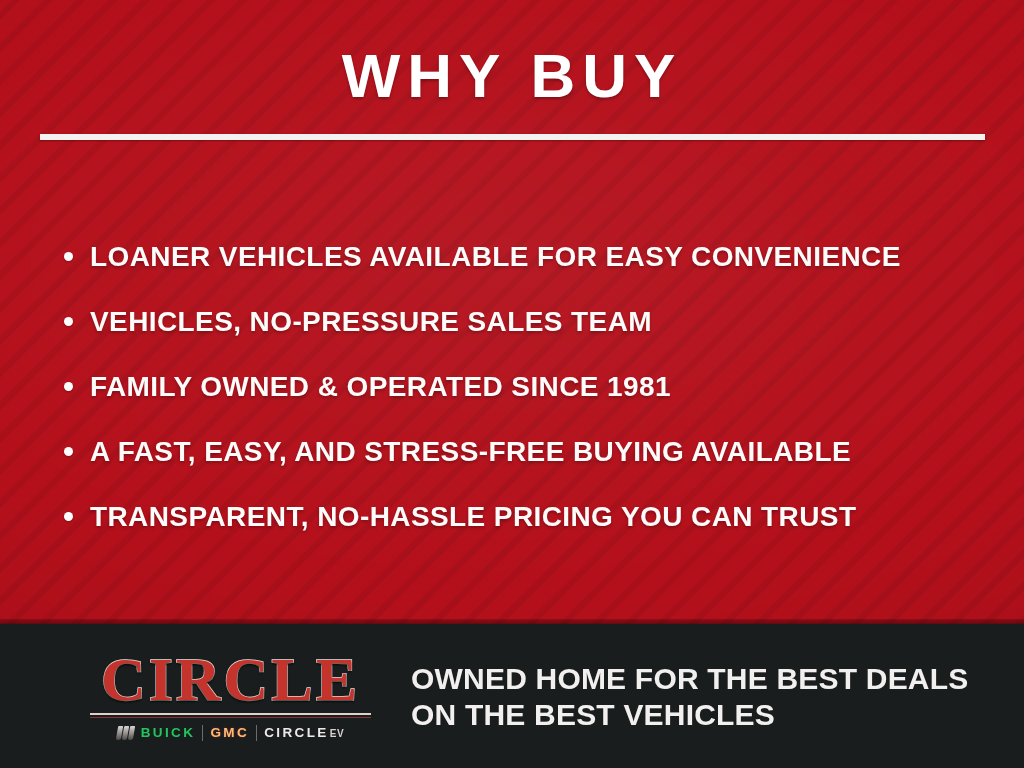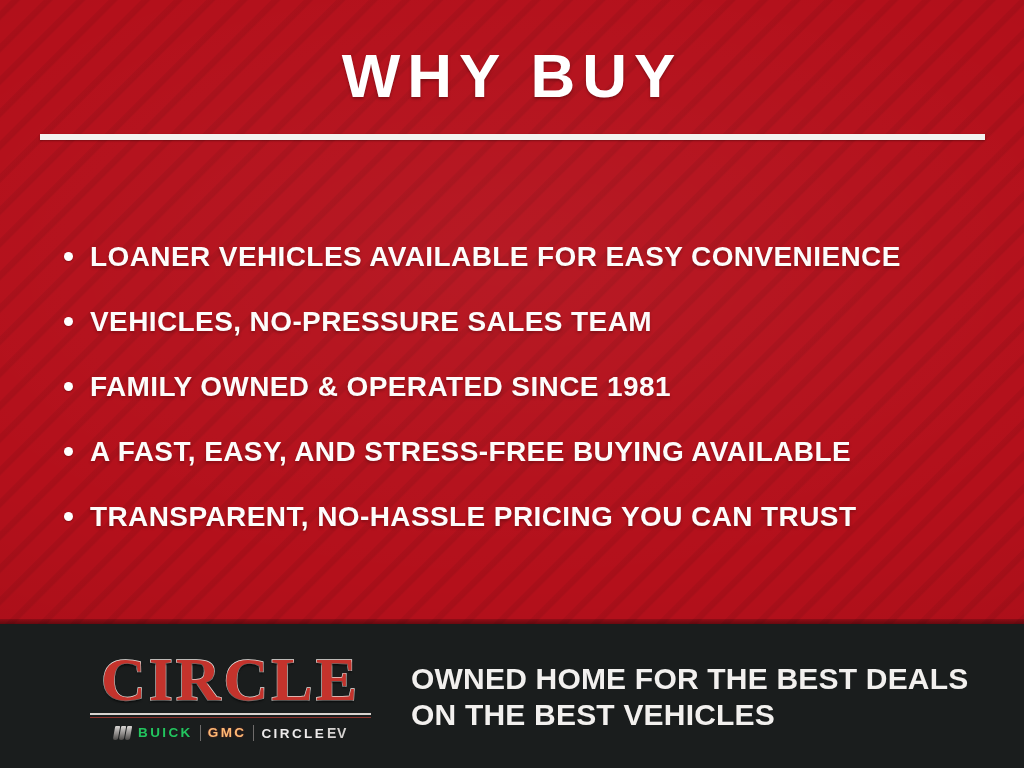--- a/index.html
+++ b/index.html
@@ -201,21 +201,21 @@
     letter-spacing: 2.4px;
     line-height: 14px;
   }
   .brand-buick { color: #22c55e; }
   .brand-gmc {
     color: #fdba74;
     text-shadow: 0 0 2px rgba(196, 51, 44, 0.55);
   }
   .brand-hummer { color: #eceaea; position: relative; }
   .brand-ev {
-    font-size: 14px;
+    font-size: 10px;
     letter-spacing: 0.6px;
     color: #d6d3d1;
     margin-left: 1px;
   }
   .brand-sep {
     width: 1px;
     height: 16px;
     background: #6f6c6b;
   }
 

